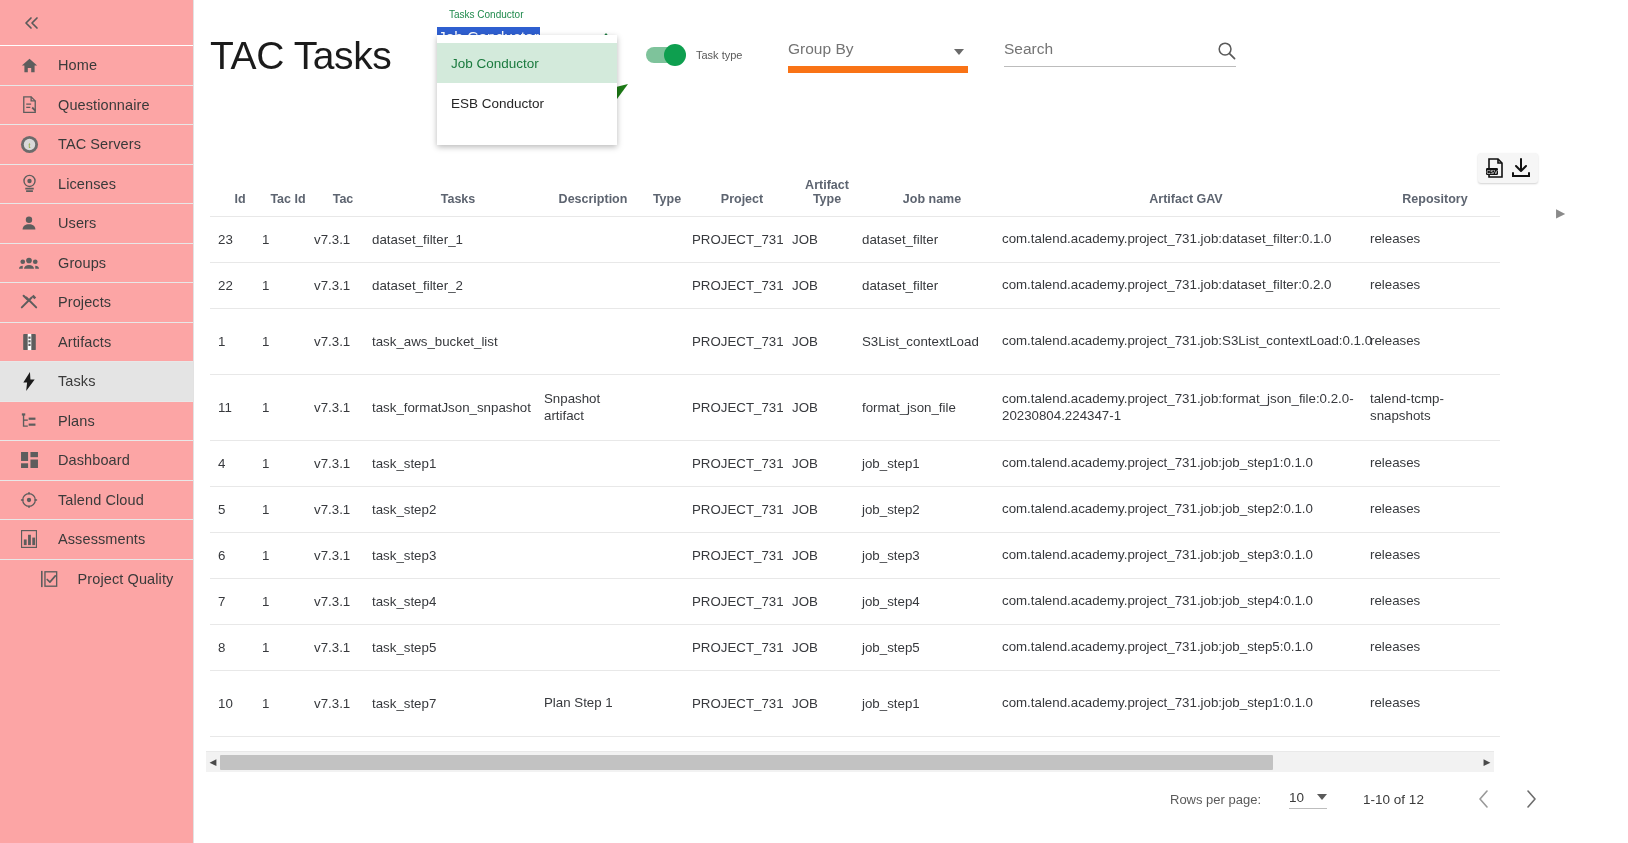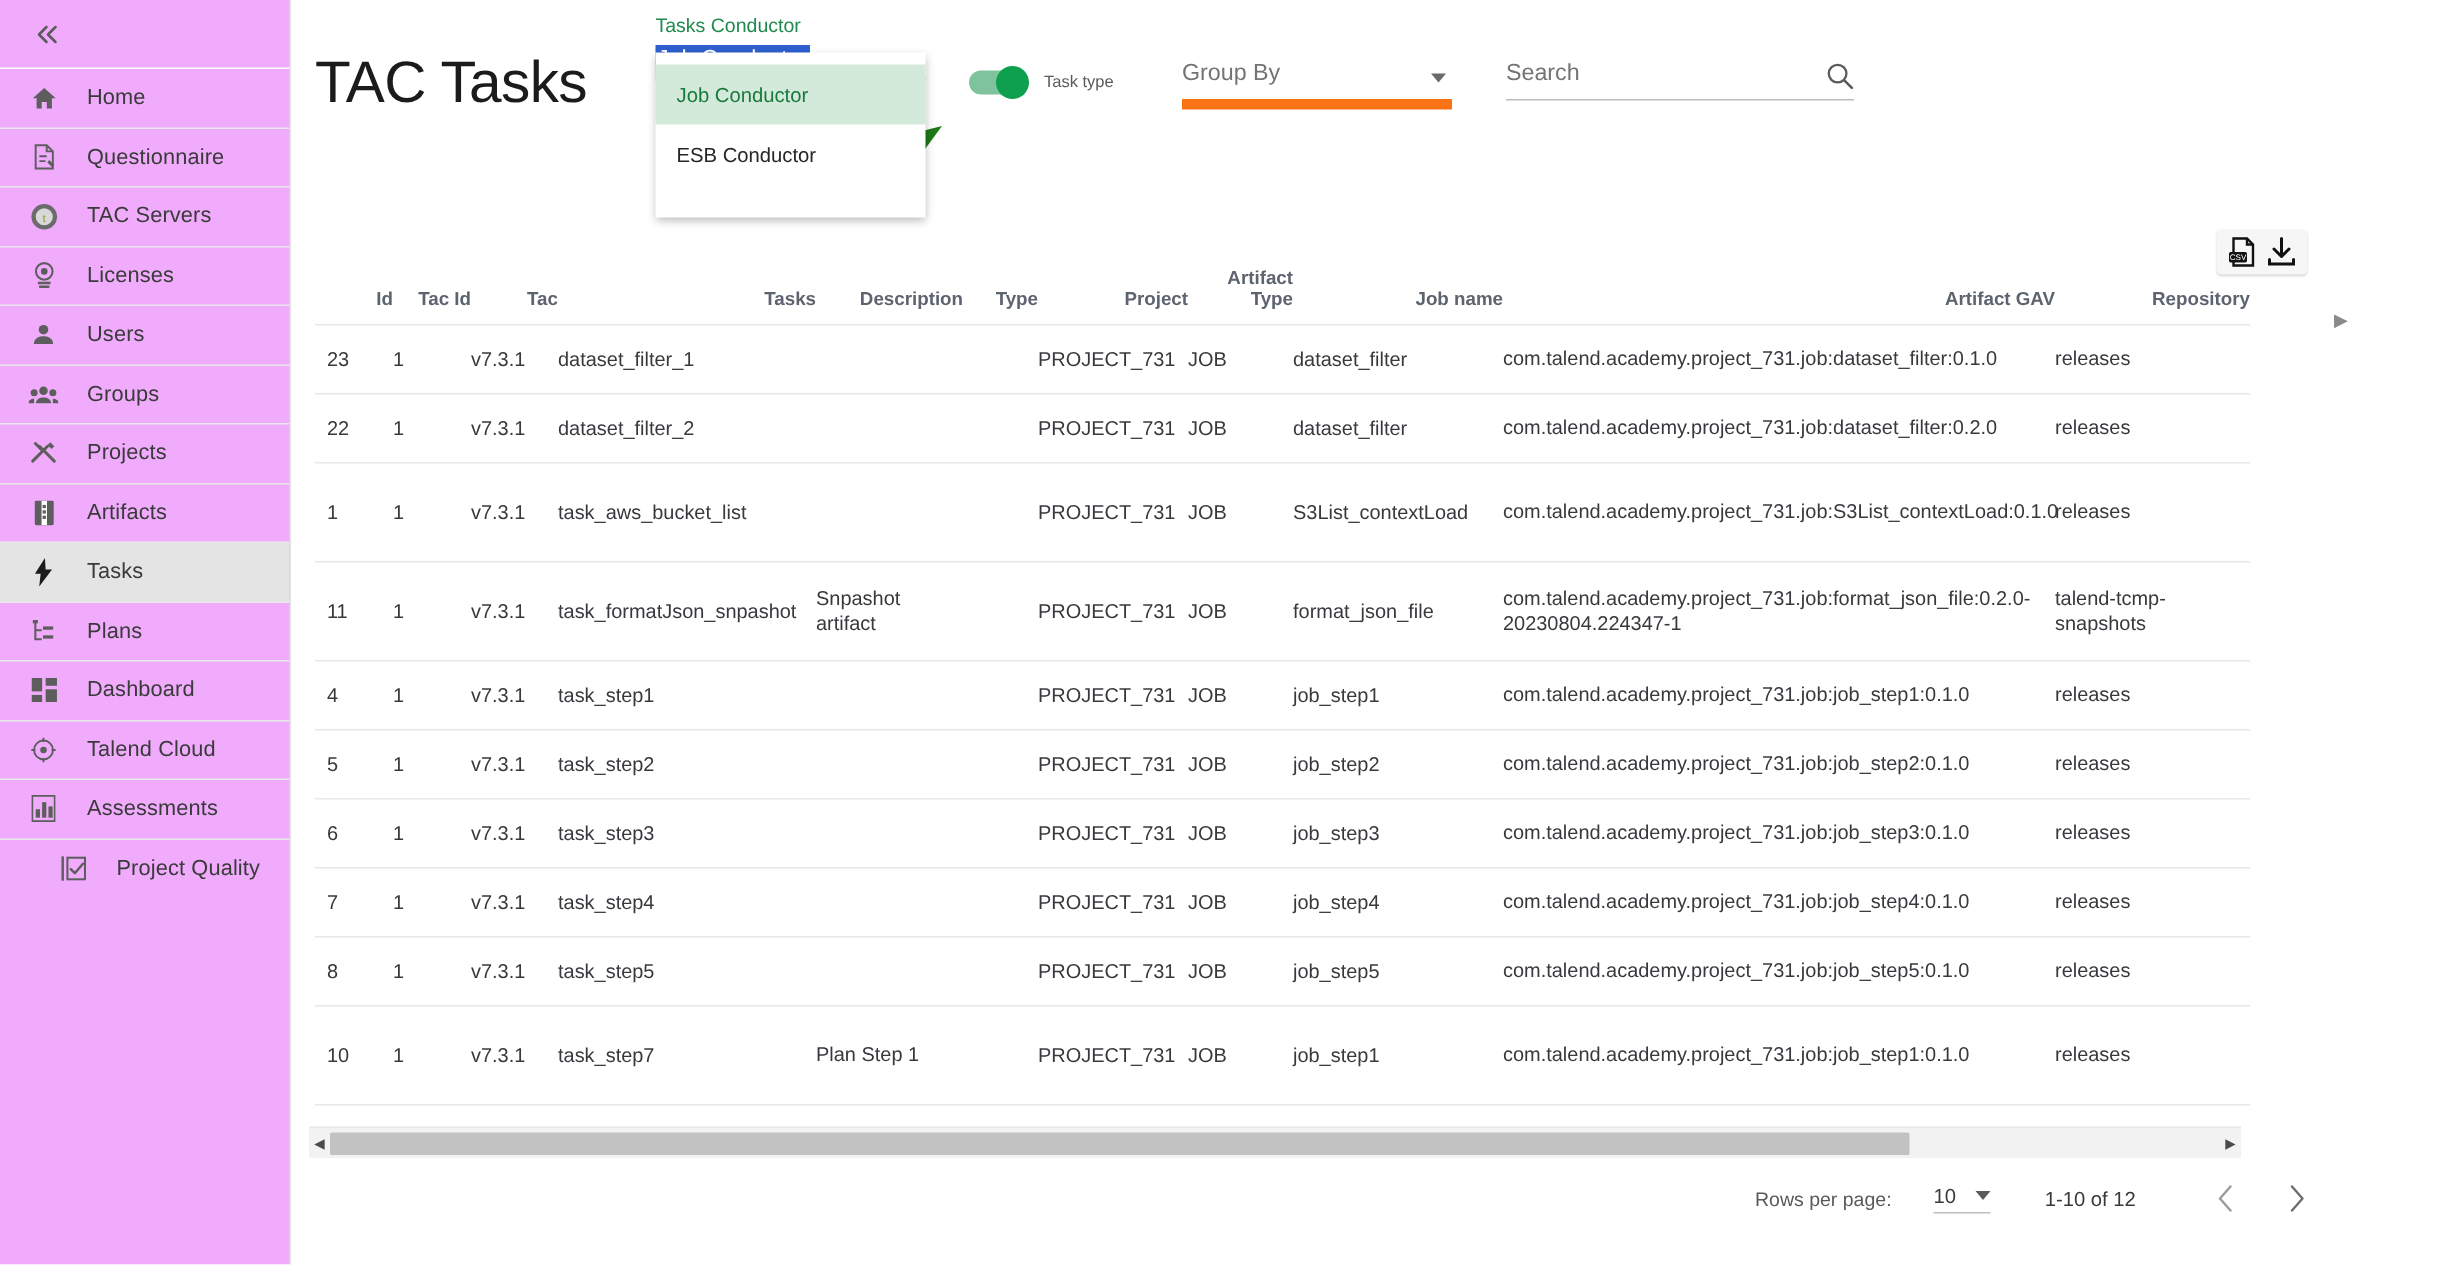--- a/index.html
+++ b/index.html
@@ -15,21 +15,21 @@
     overflow: hidden;
     position: relative;
   }
 
   
   #sidebar {
     position: absolute;
     left: 0; top: 0;
     width: 194px;
     height: 843px;
-    background: #f0abfc;
+    background: #fca5a5;
     border-right: 1px solid #e2e2e2;
     box-sizing: border-box;
   }
   .collapse-row {
     height: 45px;
     display: flex;
     align-items: center;
     padding-left: 18px;
     border-bottom: 1px solid #ffffff;
   }
@@ -108,24 +108,25 @@
   }
 
   
   #conductor-select {
     position: absolute;
     left: 243px;
     top: 10px;
     width: 180px;
   }
   .sel-label {
-    font-size: 13px;
+    font-size: 10px;
     color: #1f8a4c;
     line-height: 1;
     margin-bottom: 6px;
+    margin-left: 12px;
   }
   .sel-control {
     position: relative;
     border-bottom: 2px solid #1a7a3e;
     height: 23px;
     display: flex;
     align-items: center;
     cursor: pointer;
   }
   .sel-value {
@@ -290,21 +291,21 @@
   }
   table {
     border-collapse: collapse;
     width: 1290px;
     table-layout: fixed;
   }
   thead th {
     font-size: 12.5px;
     color: #5d6470;
     font-weight: bold;
-    text-align: right;
+    text-align: center;
     vertical-align: bottom;
     padding: 0 0 10px 0;
     height: 46px;
     box-sizing: border-box;
   }
   tbody td {
     font-size: 13.3px;
     color: #37393d;
     padding: 10px 0;
     border-top: 1px solid #e8e8e8;

